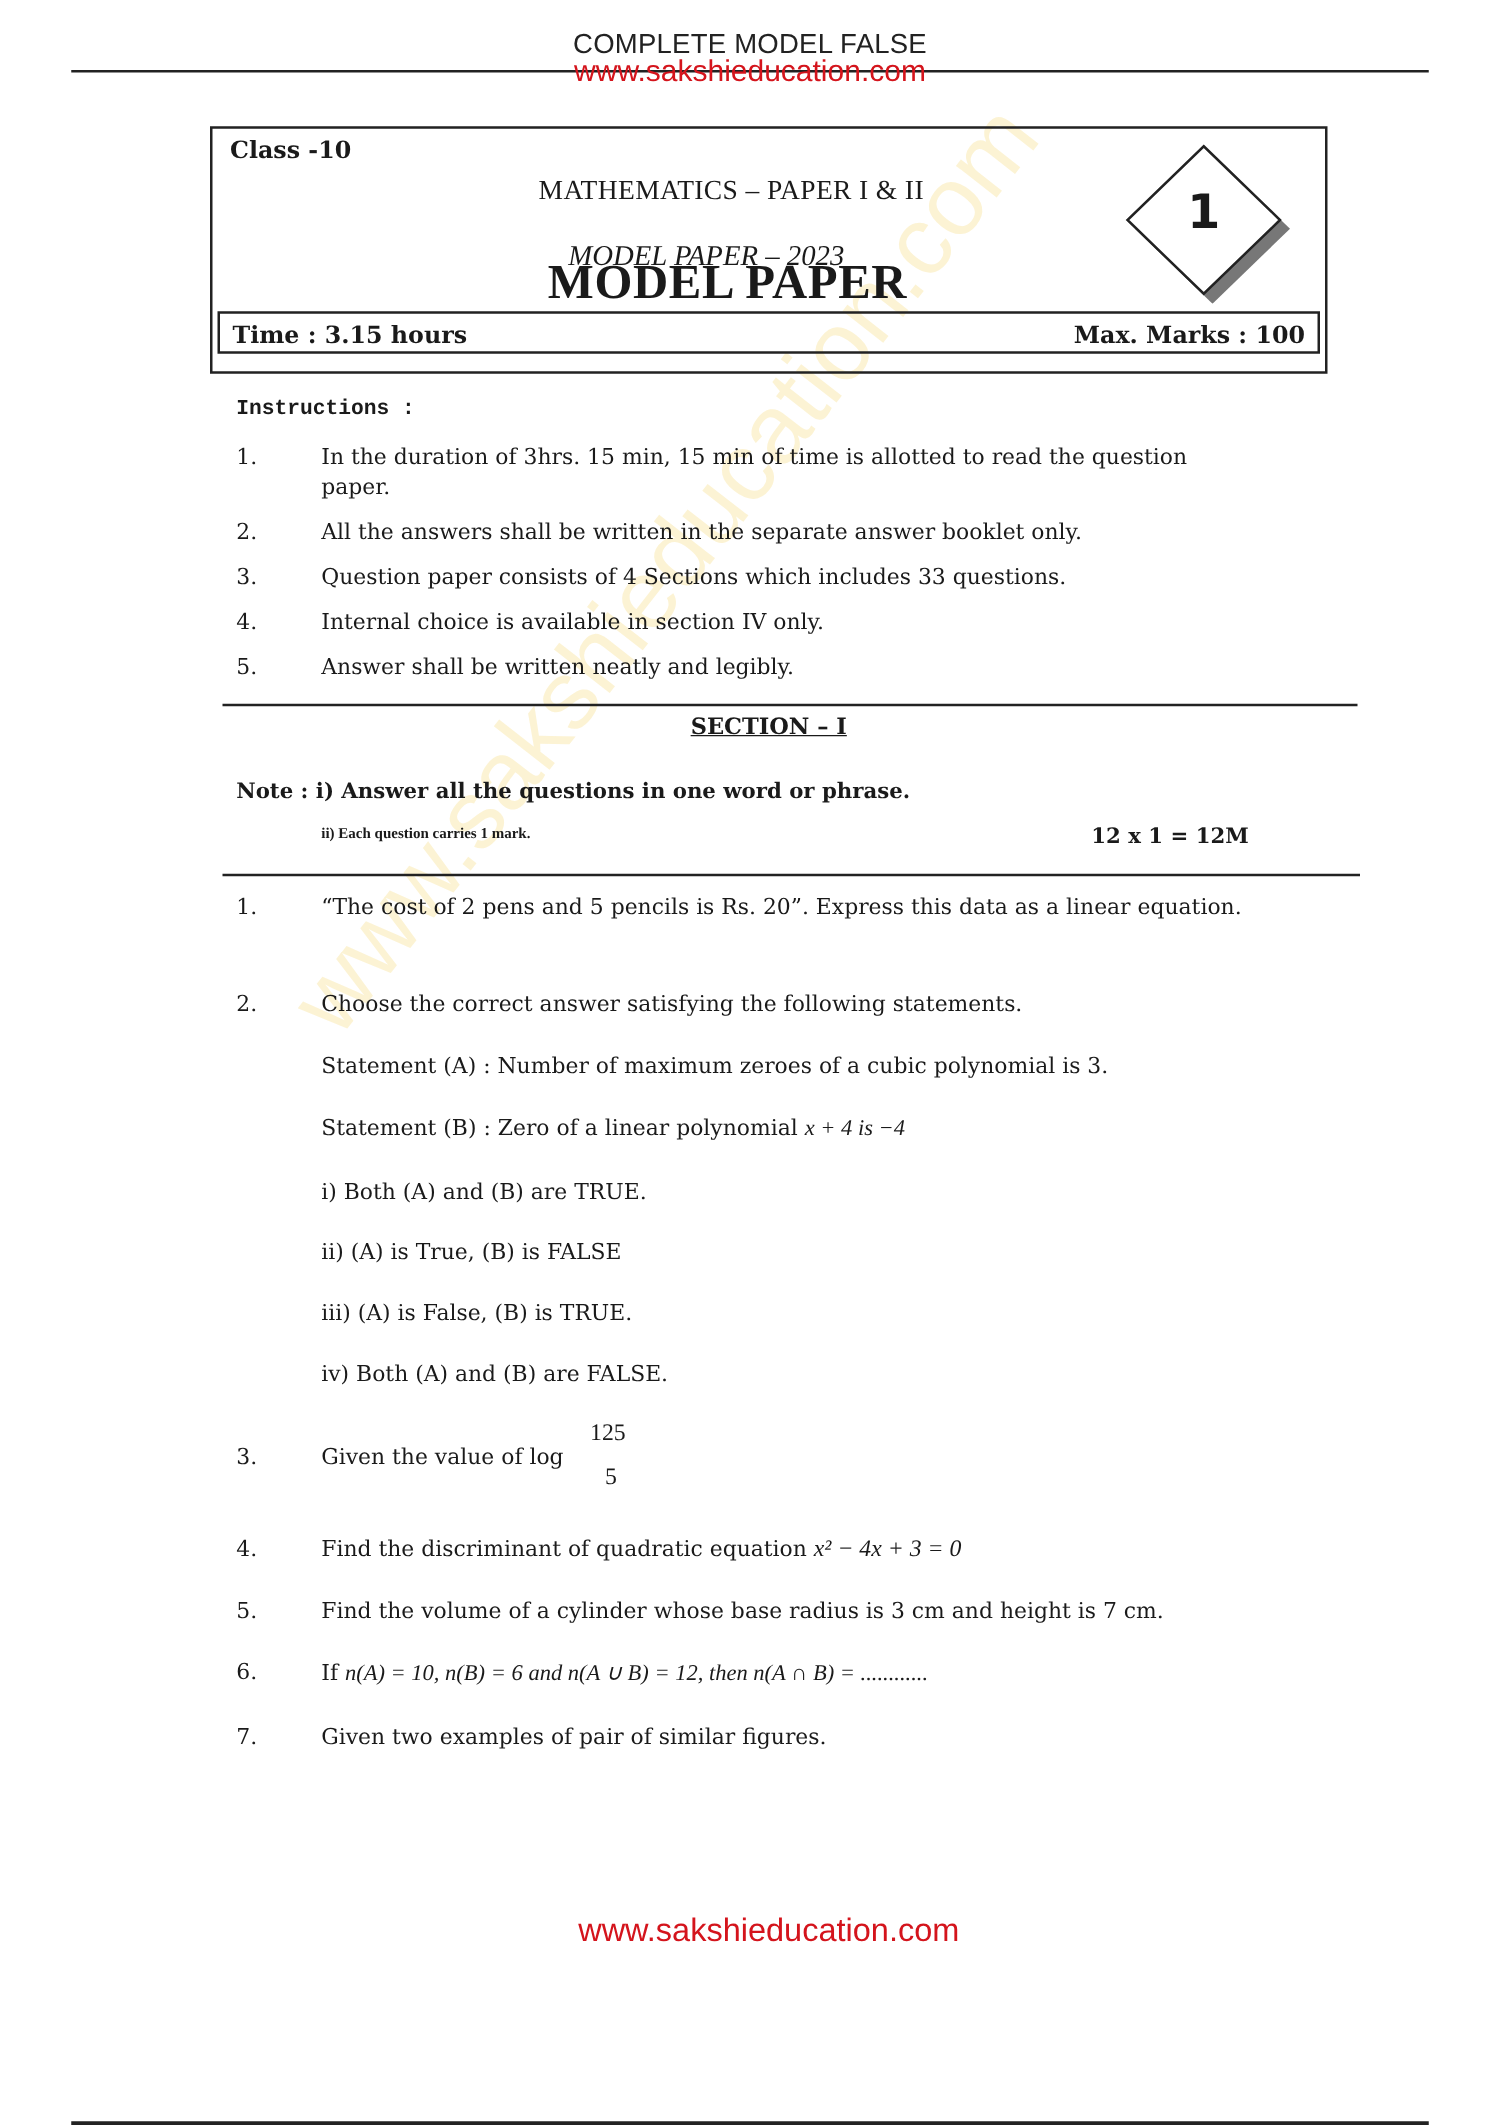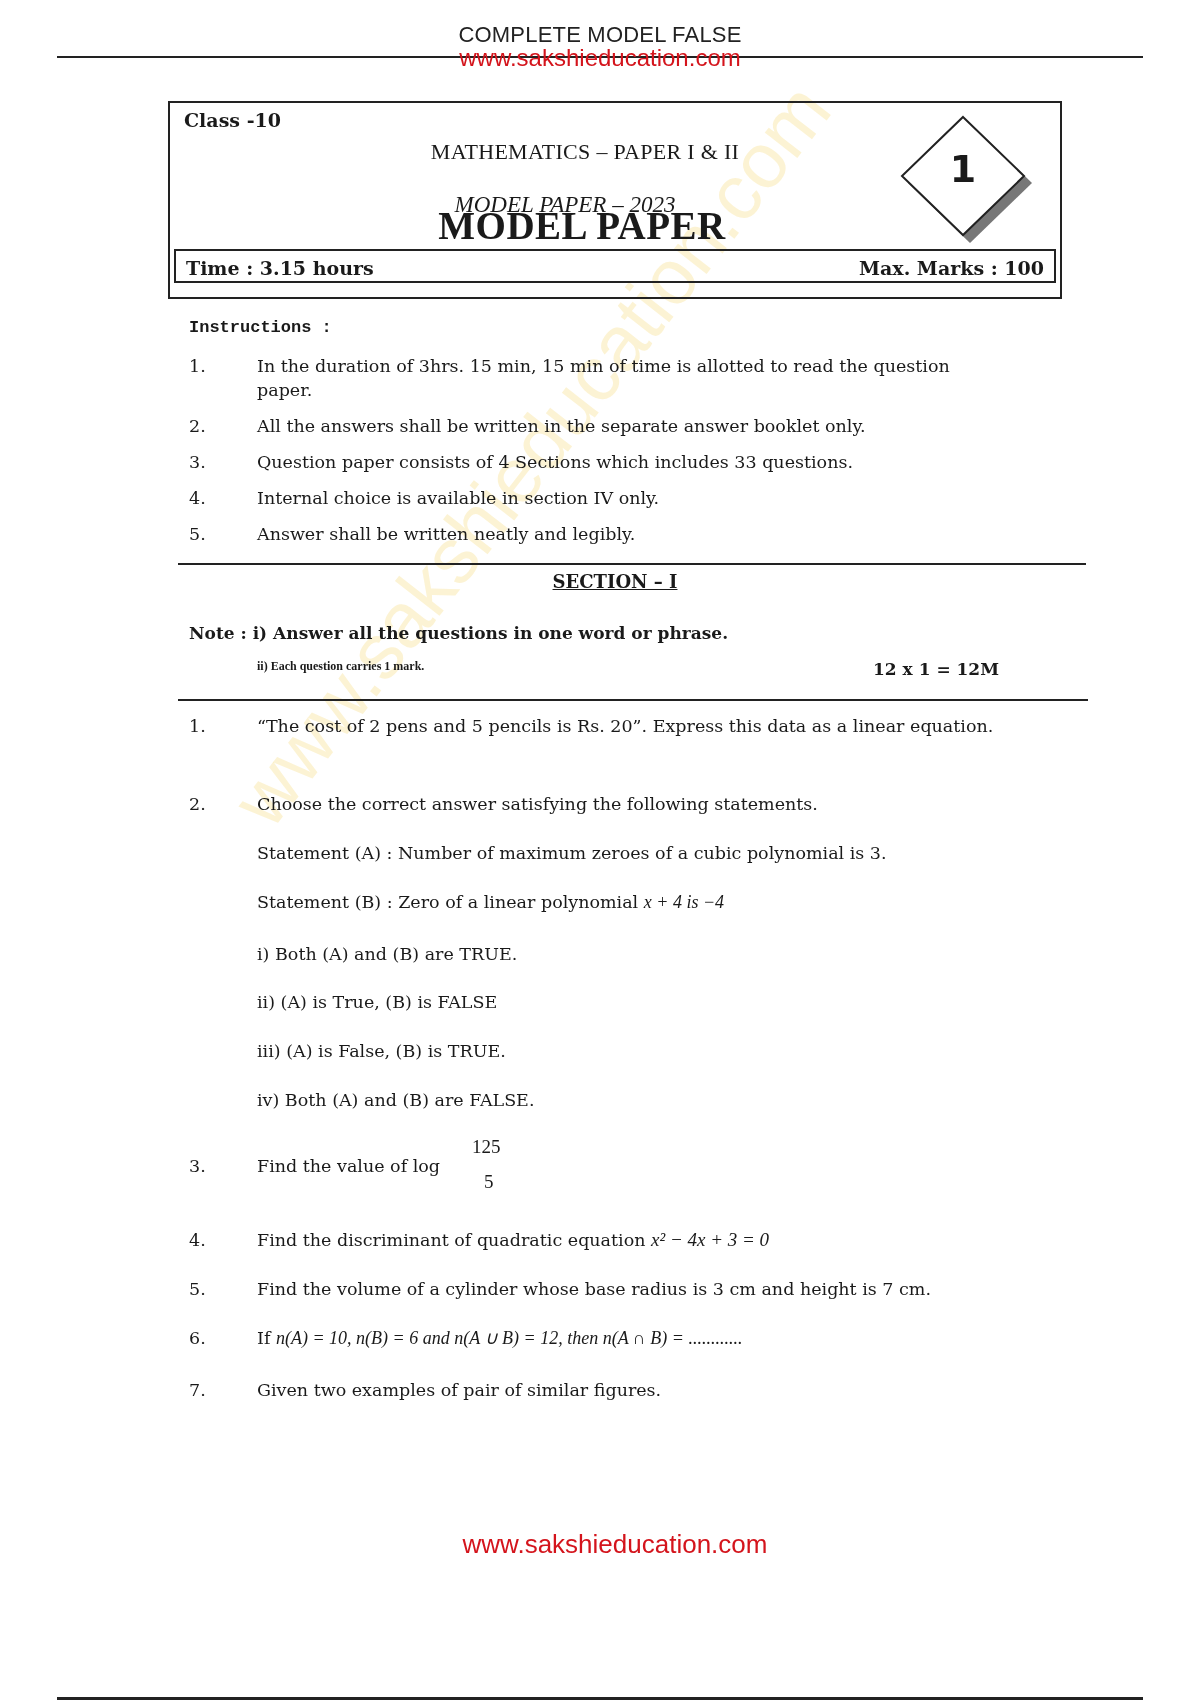--- a/index.html
+++ b/index.html
@@ -122,21 +122,21 @@
 </div>
 <div class="row" style="top:1039px;">
   <span class="txt">iii) (A) is False, (B) is TRUE.</span>
 </div>
 <div class="row" style="top:1088px;">
   <span class="txt">iv) Both (A) and (B) are FALSE.</span>
 </div>
 
 <div class="row" style="top:1154px;">
   <span class="num">3.</span>
-  <span class="txt">Find the value of log</span>
+  <span class="txt">Given the value of log</span>
 </div>
 <div class="frac" style="left:472px; top:1136px;">125</div>
 <div class="frac" style="left:484px; top:1171px;">5</div>
 
 <div class="row" style="top:1228px;">
   <span class="num">4.</span>
   <span class="txt"><span>Find the discriminant of quadratic equation </span><span class="math" style="font-size:19px;text-align:right;">x² − 4x + 3 = 0</span></span>
 </div>
 
 <div class="row" style="top:1277px;">

